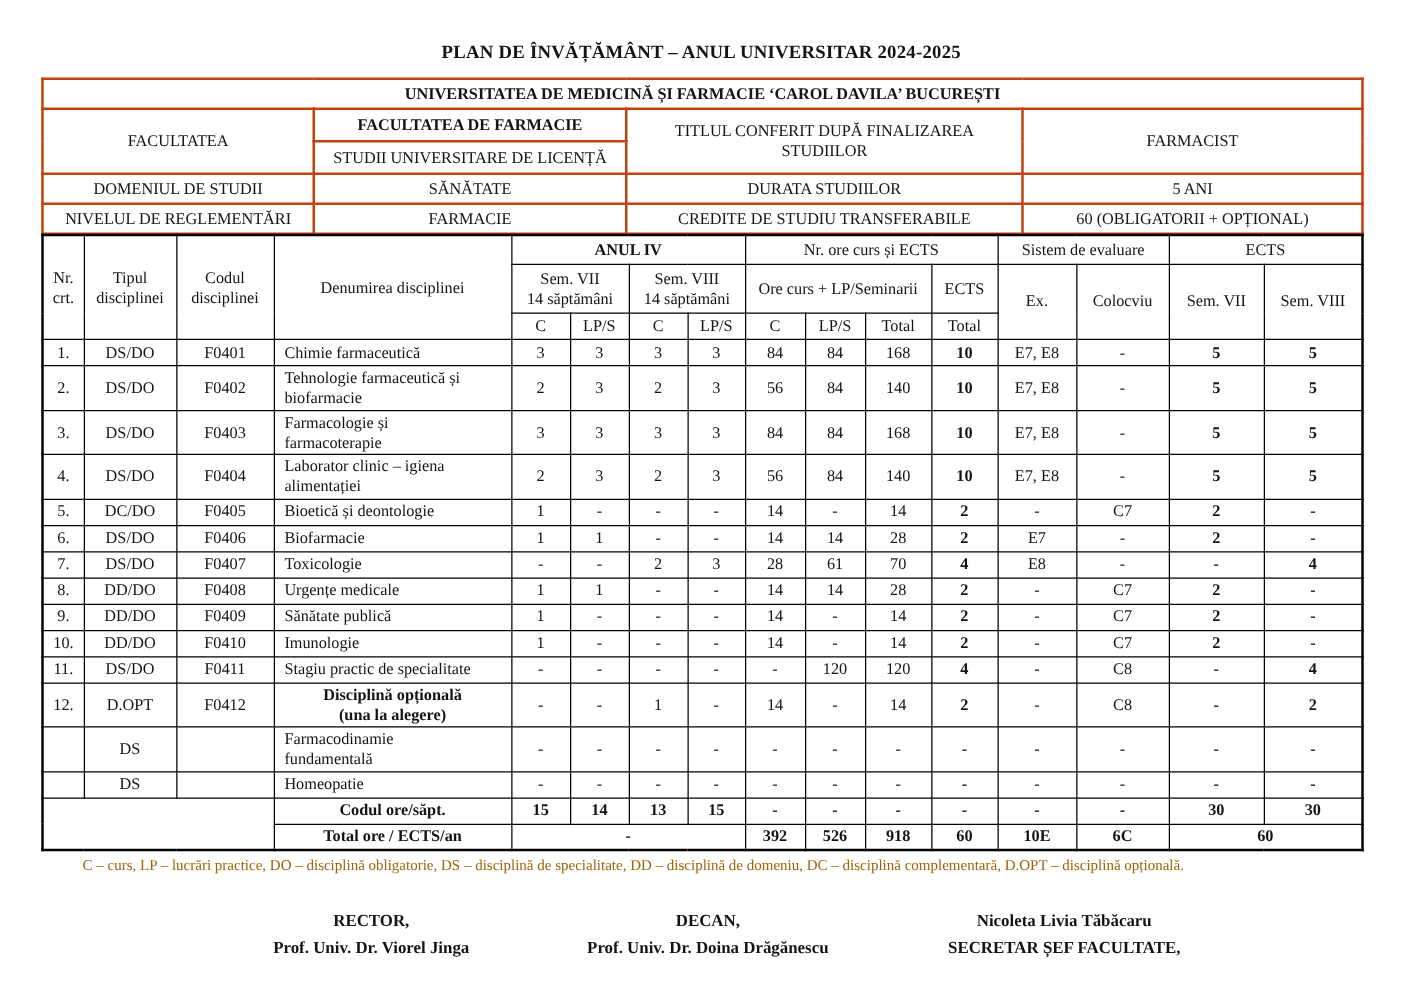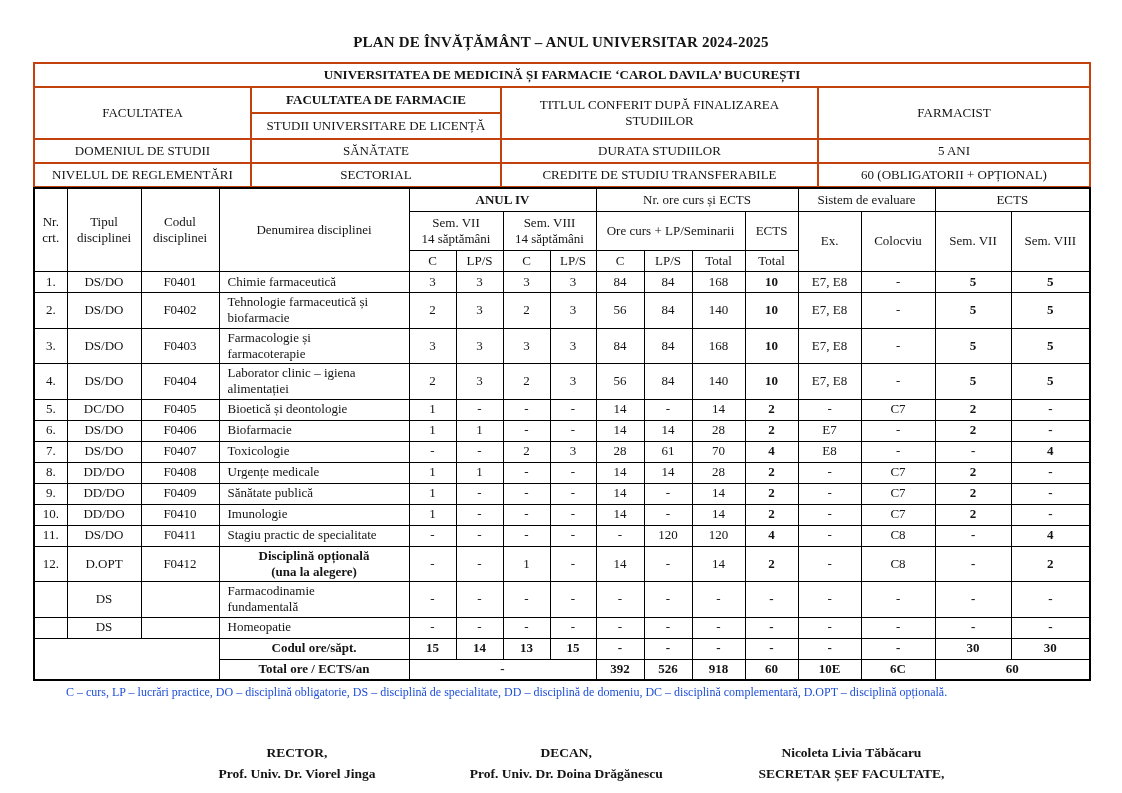--- a/index.html
+++ b/index.html
@@ -28,25 +28,25 @@
     line-height:1.25;
   }
   .plan-table thead tr.h-a th { height:20px; }
   .plan-table thead tr.h-b th { height:36px; }
   .plan-table thead tr.h-c th { height:18px; }
   .plan-table tbody tr { height:21px; }
   .plan-table td.den { text-align:left; padding-left:8px; }
   .plan-table td.den.ctr { text-align:center; padding-left:3px; }
   .bold { font-weight:bold !important; }
   .footnote {
-    margin:4px 0 0 33px; width:1056px; font-size:12px; color:#1d4ed8;
+    margin:4px 0 0 33px; width:1056px; font-size:12px; color:#a16207;
   }
   .signatures { position:relative; height:60px; margin-top:26px; }
   .sig-block {
-    position:absolute; top:16px; transform:translateX(-50%);
+    position:absolute; top:0; transform:translateX(-50%);
     text-align:center; font-weight:bold; font-size:13.5px; line-height:21px;
     white-space:nowrap;
   }
 </style>
 </head>
 <body>
 
 <div class="page">
 
   <h1 class="doc-title">PLAN DE ÎNVĂȚĂMÂNT – ANUL UNIVERSITAR 2024-2025</h1>
@@ -73,21 +73,21 @@
       <td style="height:22px;">STUDII UNIVERSITARE DE LICENȚĂ</td>
     </tr>
     <tr>
       <td>DOMENIUL DE STUDII</td>
       <td>SĂNĂTATE</td>
       <td>DURATA STUDIILOR</td>
       <td>5 ANI</td>
     </tr>
     <tr>
       <td>NIVELUL DE REGLEMENTĂRI</td>
-      <td>SECTORIAL</td>
+      <td>FARMACIE</td>
       <td>CREDITE DE STUDIU TRANSFERABILE</td>
       <td>60 (OBLIGATORII + OPȚIONAL)</td>
     </tr>
   </tbody>
     </table>
 
   <table class="plan-table">
     <colgroup>
       <col style="width:33px">
         <col style="width:74px">

